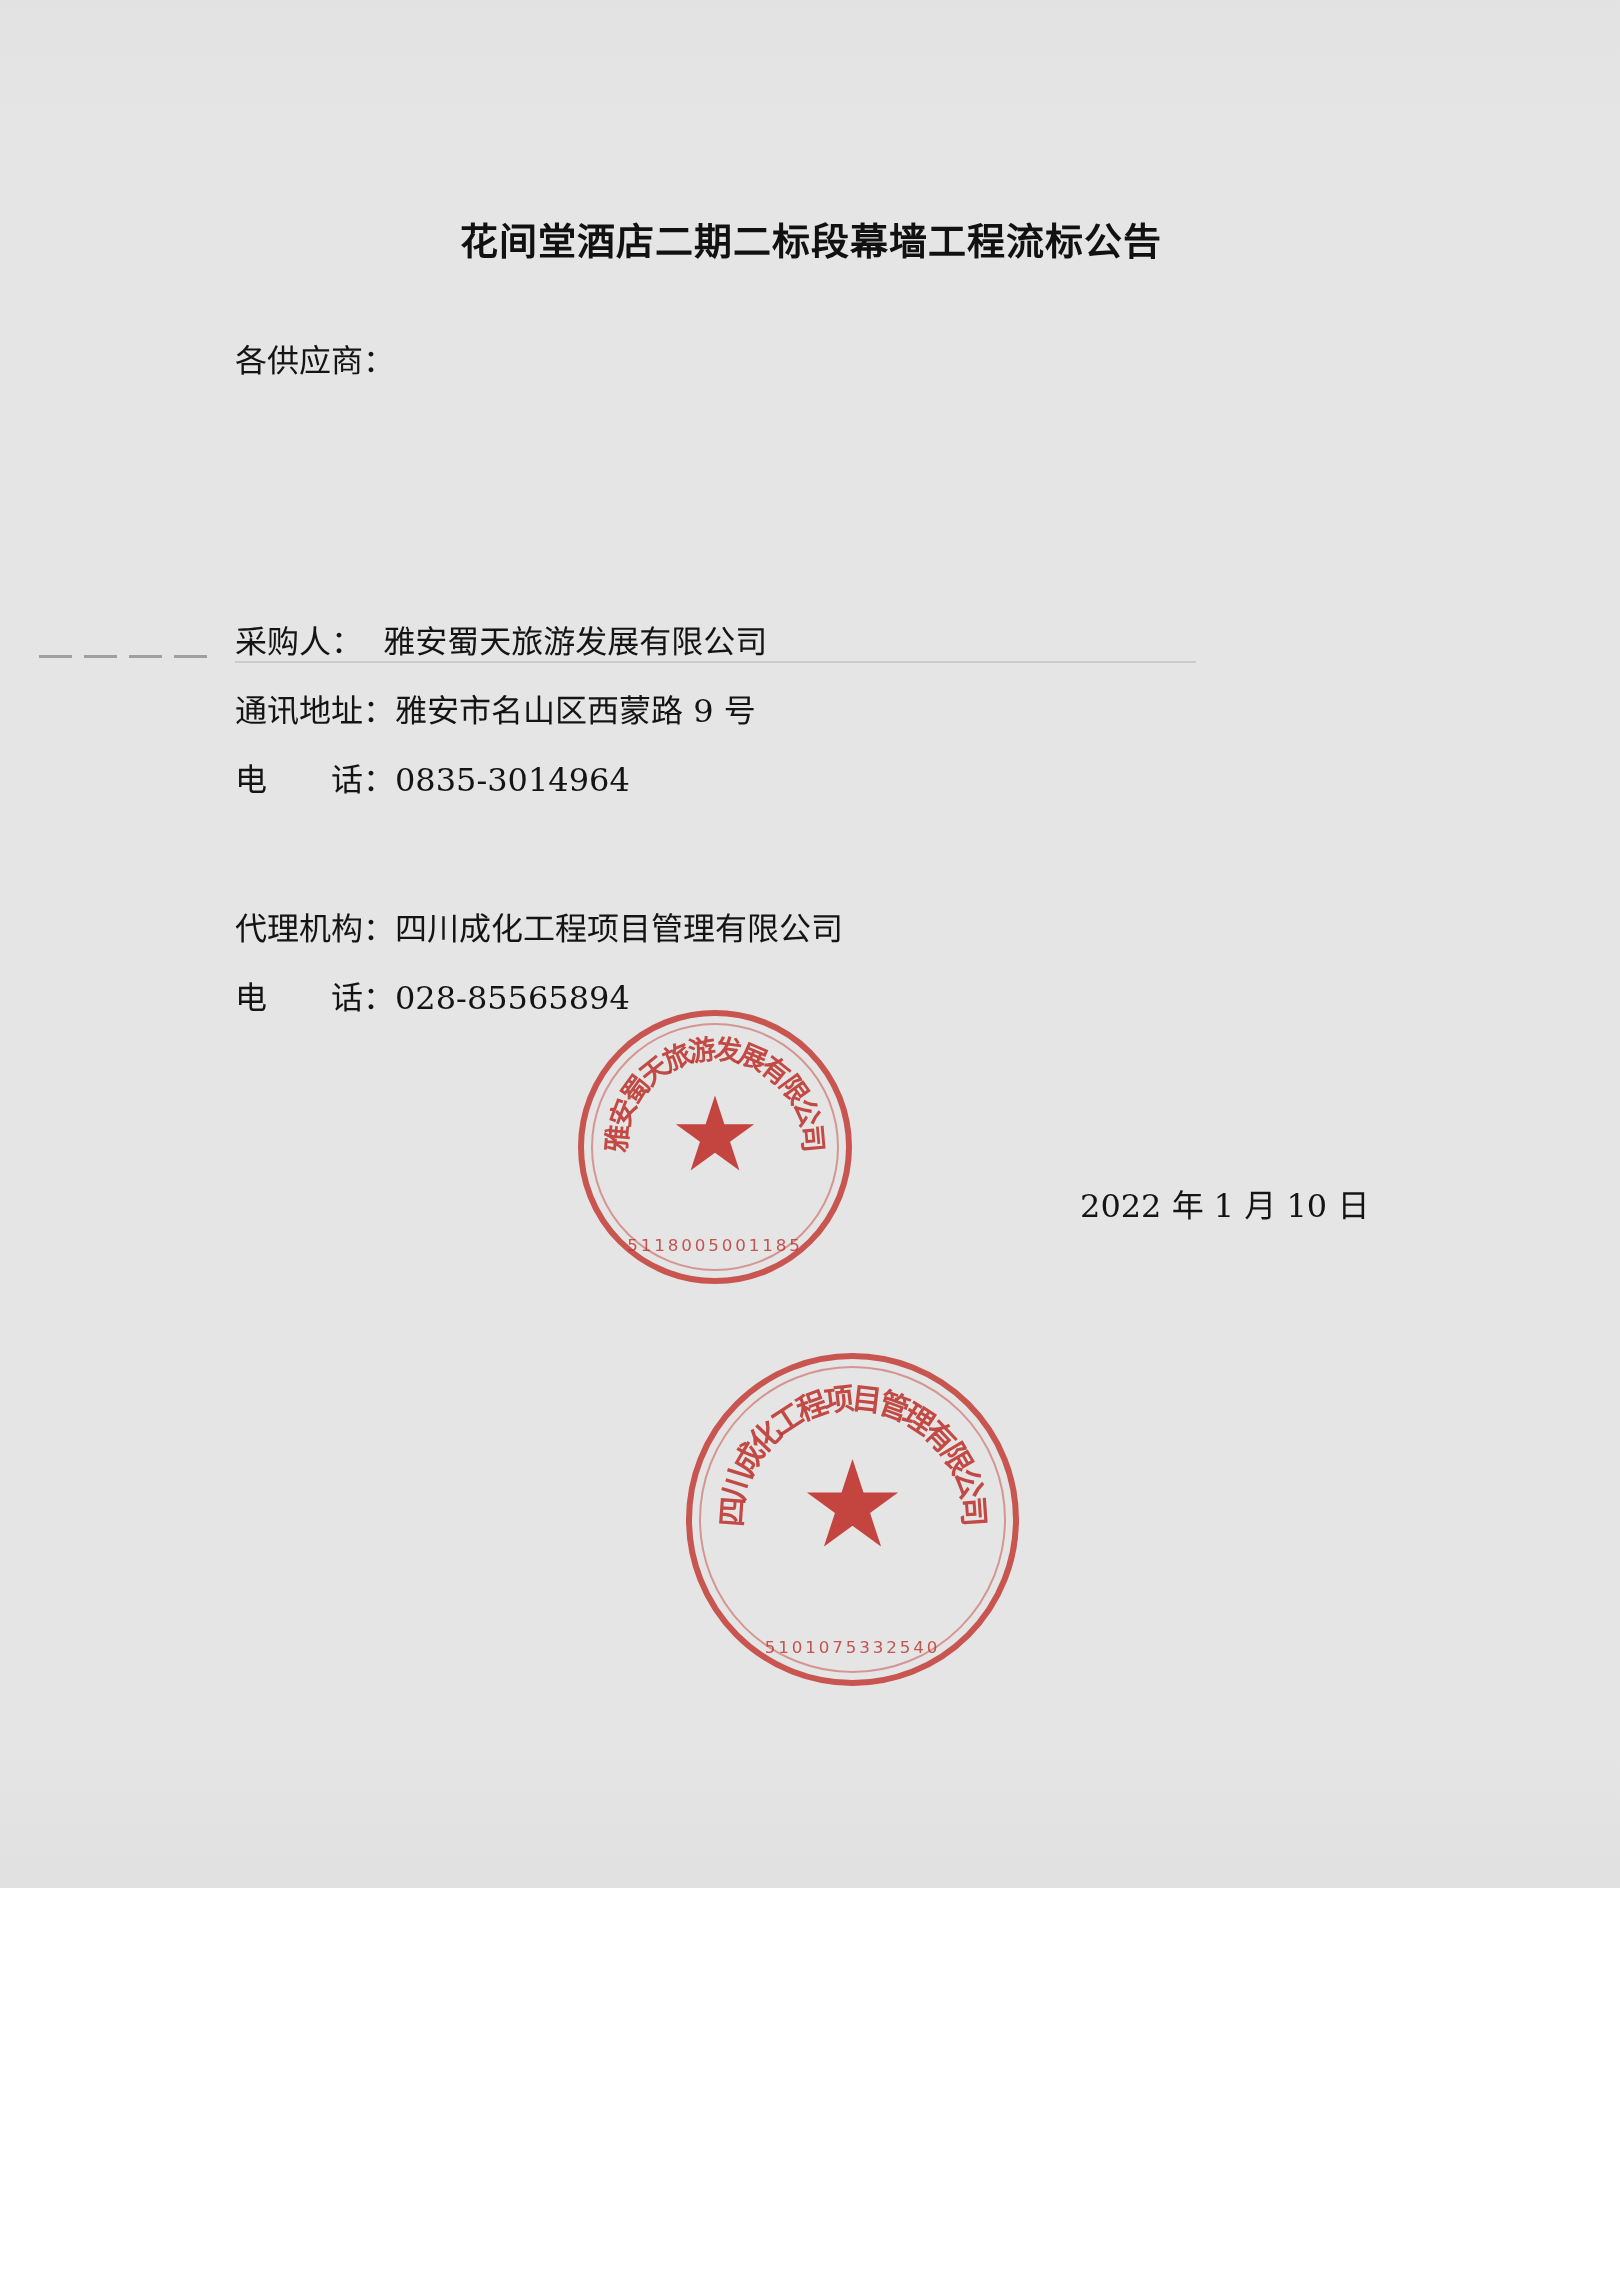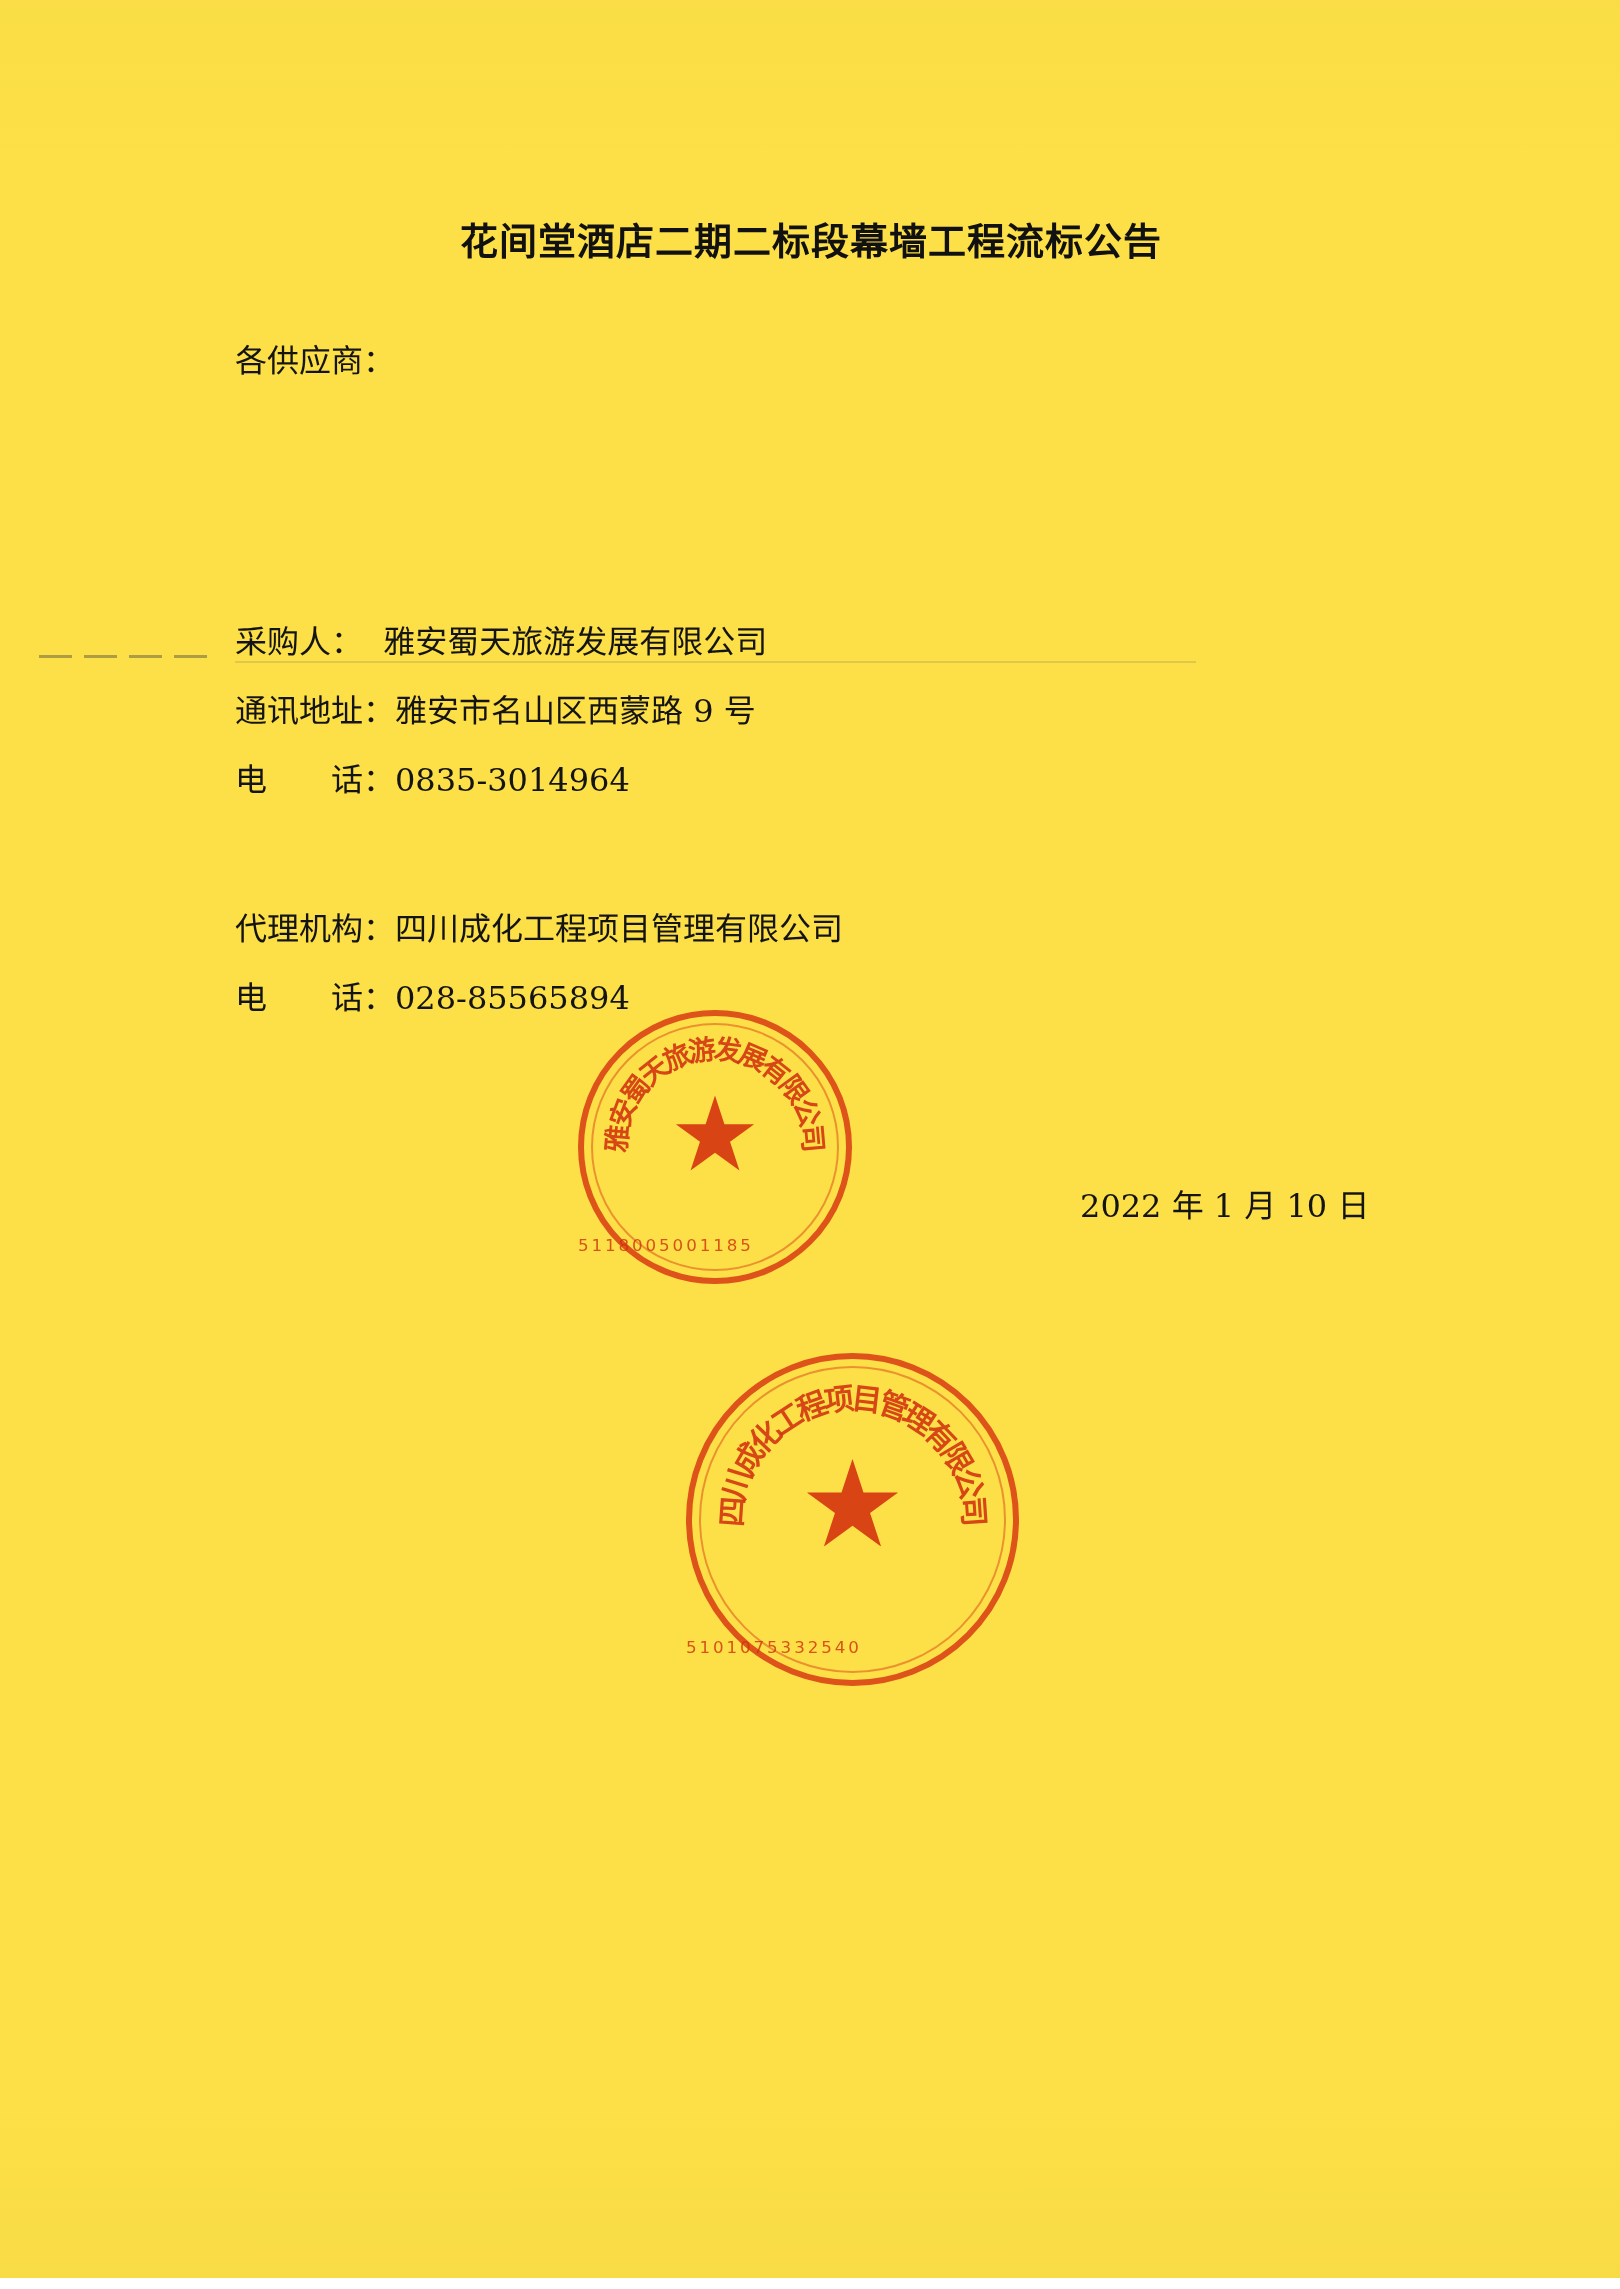--- a/index.html
+++ b/index.html
@@ -14,22 +14,22 @@
     font-family: "DejaVu Serif", "Liberation Serif", serif;
     color: #1a1a1a;
     overflow: hidden;
   }
 
   
   #page {
     position: absolute;
     left: 0; top: 0;
     width: 1620px;
-    height: 2278px;
-    background: #fde047;
+    height: 1888px;
+    background: #e5e5e5;
   }
 
   
   #paper-tint {
     position: absolute;
     inset: 0;
     background:
       linear-gradient(180deg, rgba(0,0,0,0.012) 0%, rgba(0,0,0,0.0) 8%, rgba(0,0,0,0.0) 92%, rgba(0,0,0,0.02) 100%);
     pointer-events: none;
   }
@@ -127,20 +127,21 @@
     font-weight: bold;
     color: #d2352e;
     opacity: 0.86;
     transform-origin: 0 0;
     white-space: nowrap;
   }
   .stamp .code {
     position: absolute;
     left: 0; right: 0;
     bottom: 29px;
+    text-align: center;
     font-size: 16.7px;
     letter-spacing: 2.9px;
     color: #d2352e;
     opacity: 0.8;
     font-family: "DejaVu Sans", "Liberation Sans", sans-serif;
   }
 
   #stamp-purchaser {
     left: 578px; top: 1010px;
     width: 274px; height: 274px;

